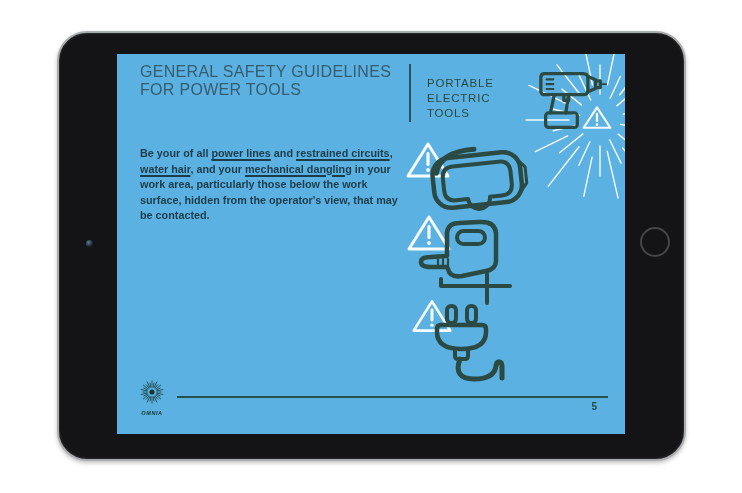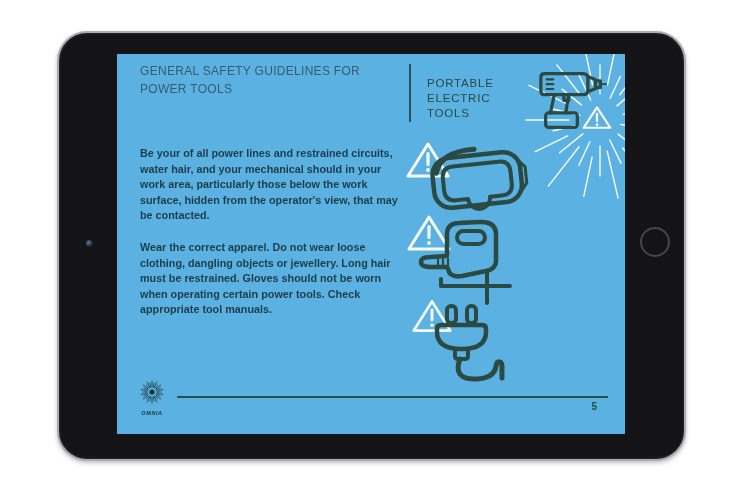--- a/index.html
+++ b/index.html
@@ -20,30 +20,30 @@
   .home {
     position:absolute; left:581px; top:194px; width:30px; height:30px;
     border:2px solid #454649; border-radius:50%; box-sizing:border-box;
   }
   .screen {
     position:absolute; left:58px; top:21px; width:508px; height:380px;
     background:var(--screen-bg,#5bb2e2); overflow:hidden;
   }
   .heading {
     position:absolute; left:23px; top:9px; width:252px;
-    font-size:12px; line-height:17.5px; letter-spacing:.3px;
+    font-size:16px; line-height:17.5px; letter-spacing:.3px;
     color:var(--heading,#375c6d);
   }
   .bodycopy {
     position:absolute; left:23px; top:92px; width:263px;
     font-size:10.8px; line-height:15.6px; font-weight:700;
     color:var(--body-text,#1d3c49);
   }
   .bodycopy p { margin:0 0 16px 0; }
-  .bodycopy .u { text-decoration-thickness:1.5px; text-underline-offset:2px; }
+  .bodycopy .u { text-decoration:underline; text-decoration-thickness:1.5px; text-underline-offset:2px; }
   .vdiv { position:absolute; left:292px; top:10px; width:2px; height:58px; background:#2c5158; }
   .sidelabel {
     position:absolute; left:310px; top:22px; width:92px;
     font-size:11.5px; font-weight:400; letter-spacing:.8px; line-height:15px;
     color:var(--label-teal,#2a4a41);
   }
   svg.icon { position:absolute; overflow:visible; }
   svg.icon * { vector-effect:none; }
   .tealstroke { stroke:var(--icon-teal,#2b4a43); fill:none; stroke-linecap:round; stroke-linejoin:round; }
   .whitestroke { stroke:#ffffff; fill:none; stroke-linecap:round; stroke-linejoin:round; opacity:.95; }
@@ -62,22 +62,21 @@
 <body>
 
 <div class="tablet">
   <div class="camera"></div>
 
   <div class="screen">
 
     <div class="heading">GENERAL SAFETY GUIDELINES FOR POWER TOOLS</div>
 
     <div class="bodycopy">
-      <p><span>Be your of all </span><span class="u">power lines</span><span> and </span><span class="u">restrained circuits</span><span>, </span><span class="u">water hair</span><span>, and your </span><span class="u">mechanical should</span><span> in your work area, particularly those below the work surface, hidden from the operator's view, that may be contacted.</span></p>
-      <p><span>Wear the correct apparel. </span><span class="u">Do not wear loose clothing, dangling objects or jewellery</span><span>. Long hair must be restrained. Gloves should not be worn when operating certain power tools. Check appropriate tool manuals.</span></p>
+      <p><span>Be your of all </span><span class="u">power lines</span><span> and </span><span class="u">restrained circuits</span><span>, </span><span class="u">water hair</span><span>, and your </span><span class="u">mechanical dangling</span><span> in your work area, particularly those below the work surface, hidden from the operator's view, that may be contacted.</span></p>
     </div>
 
     <div class="vdiv"></div>
     <div class="sidelabel">PORTABLE ELECTRIC TOOLS</div>
 
     <svg class="icon" id="starburst" style="left:393px; top:-24px;" width="180" height="180" viewBox="0 0 180 180">
       <g class="whitestroke" stroke-width="1.4">
           <line x1="90" y1="64" x2="90" y2="35" transform="rotate(0 90 90)"></line>
           <line x1="90" y1="54" x2="90" y2="10" transform="rotate(12 90 90)"></line>
           <line x1="90" y1="66" x2="90" y2="42" transform="rotate(25 90 90)"></line>

